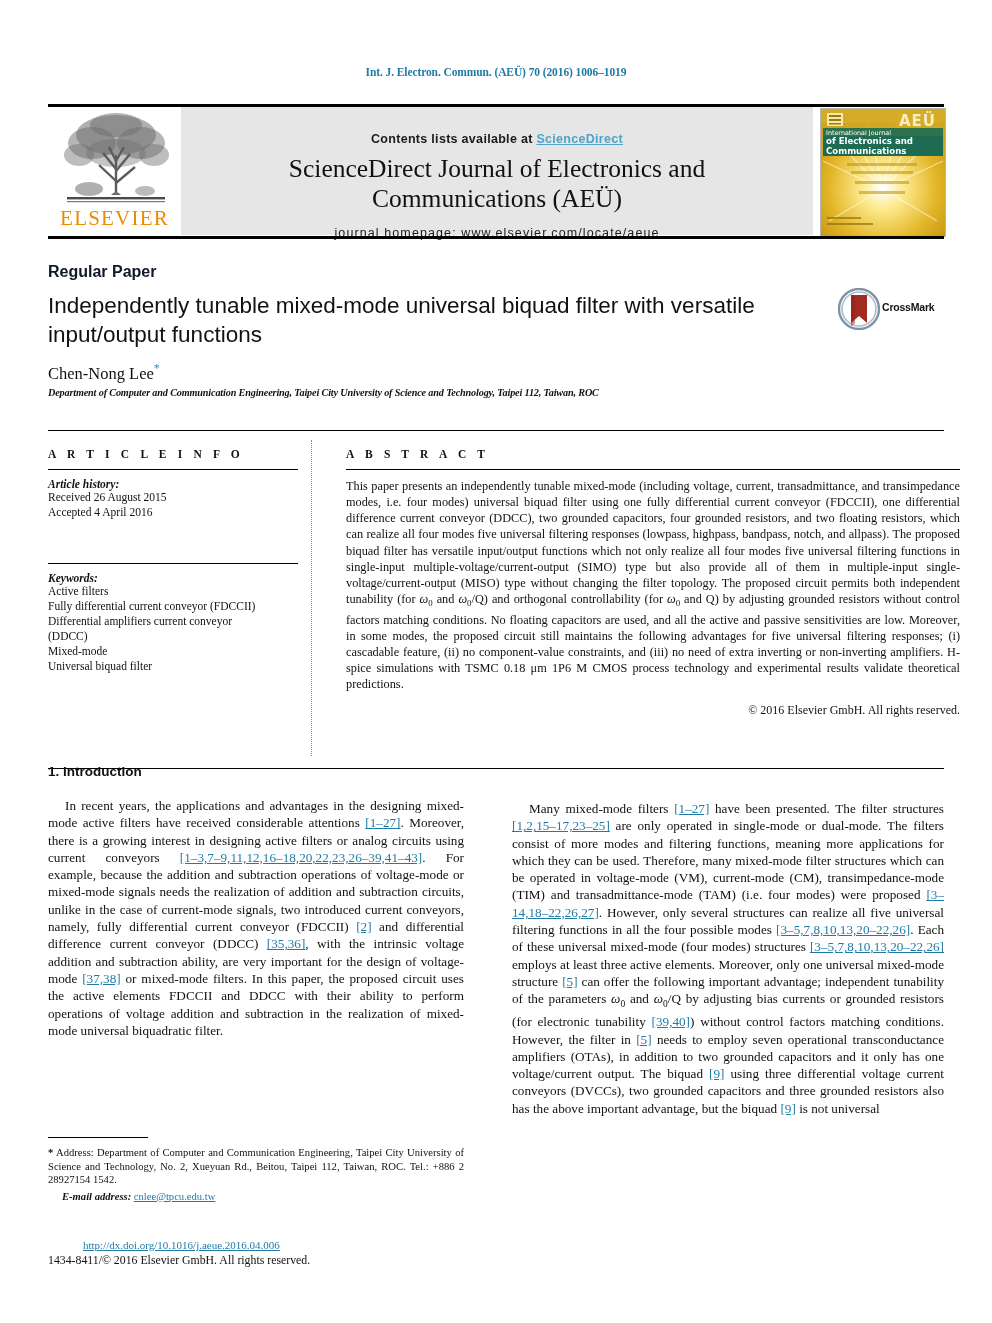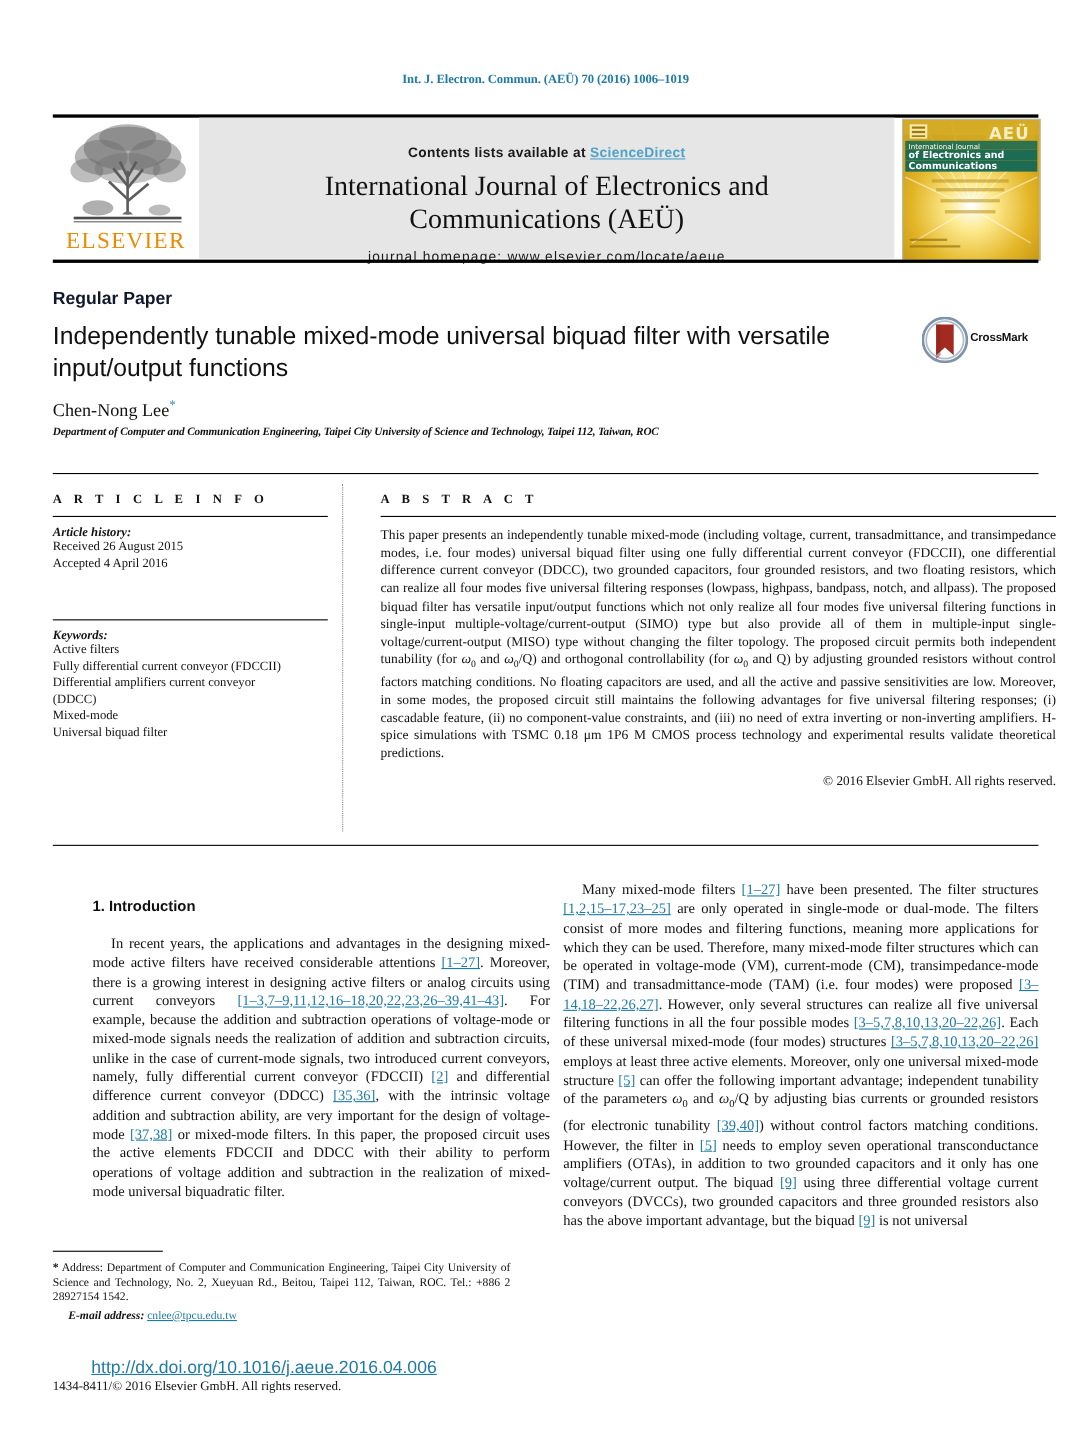--- a/index.html
+++ b/index.html
@@ -240,23 +240,22 @@
     position: absolute;
     left: 48px; top: 768px;
     width: 896px;
     height: 1px;
     background: #000;
   }
 
   
   .body-left {
     position: absolute;
-    left: 48px; top: 816px;
+    left: 48px; top: 764px;
     width: 416px;
-    margin-left: 36px;
   }
   .body-right {
     position: absolute;
     left: 512px; top: 800px;
     width: 432px;
   }
   .sec-heading {
     font-family: "Liberation Sans", sans-serif;
     font-size: 13.5px;
     font-weight: bold;
@@ -298,22 +297,22 @@
   }
   .footnote-email i { font-weight: bold; }
   .mail-link { color: #1f7ba6; }
 
   .doi-block {
     position: absolute;
     left: 48px; top: 1235px;
     width: 420px;
   }
   .doi-line {
-    font-family: Liberation Sans, sans-serif;
-    font-size: 16px;
+    font-family: Liberation Serif, serif;
+    font-size: 11px;
     color: #1f7ba6;
     line-height: 15px;
     padding-left: 35px;
   }
   .issn-line {
     font-family: "Liberation Serif", serif;
     font-size: 11.8px;
     color: #111;
     line-height: 15px;
   }
@@ -358,21 +357,21 @@
         <rect x="8" y="92" width="98" height="1.2" fill="#7a7a7a"></rect>
       </svg>
       <div class="elsevier-word">ELSEVIER</div>
     </div>
 
     <div class="header-center">
       <div class="contents-line">
         <span>Contents lists available at </span><a class="sd" href="#">ScienceDirect</a>
       </div>
       <div class="journal-title">
-        <div>International Journal of Electronics and</div>
+        <div>ScienceDirect Journal of Electronics and</div>
         <div>Communications (AEÜ)</div>
       </div>
       <div class="homepage-line">journal homepage: www.elsevier.com/locate/aeue</div>
     </div>
 
     <div class="cover-thumb">
       <svg width="124" height="127" viewBox="0 0 124 127">
         <defs>
           <radialGradient id="rayGrad" cx="50%" cy="62%" r="62%">
             <stop offset="0%" stop-color="#ffffff"></stop>

